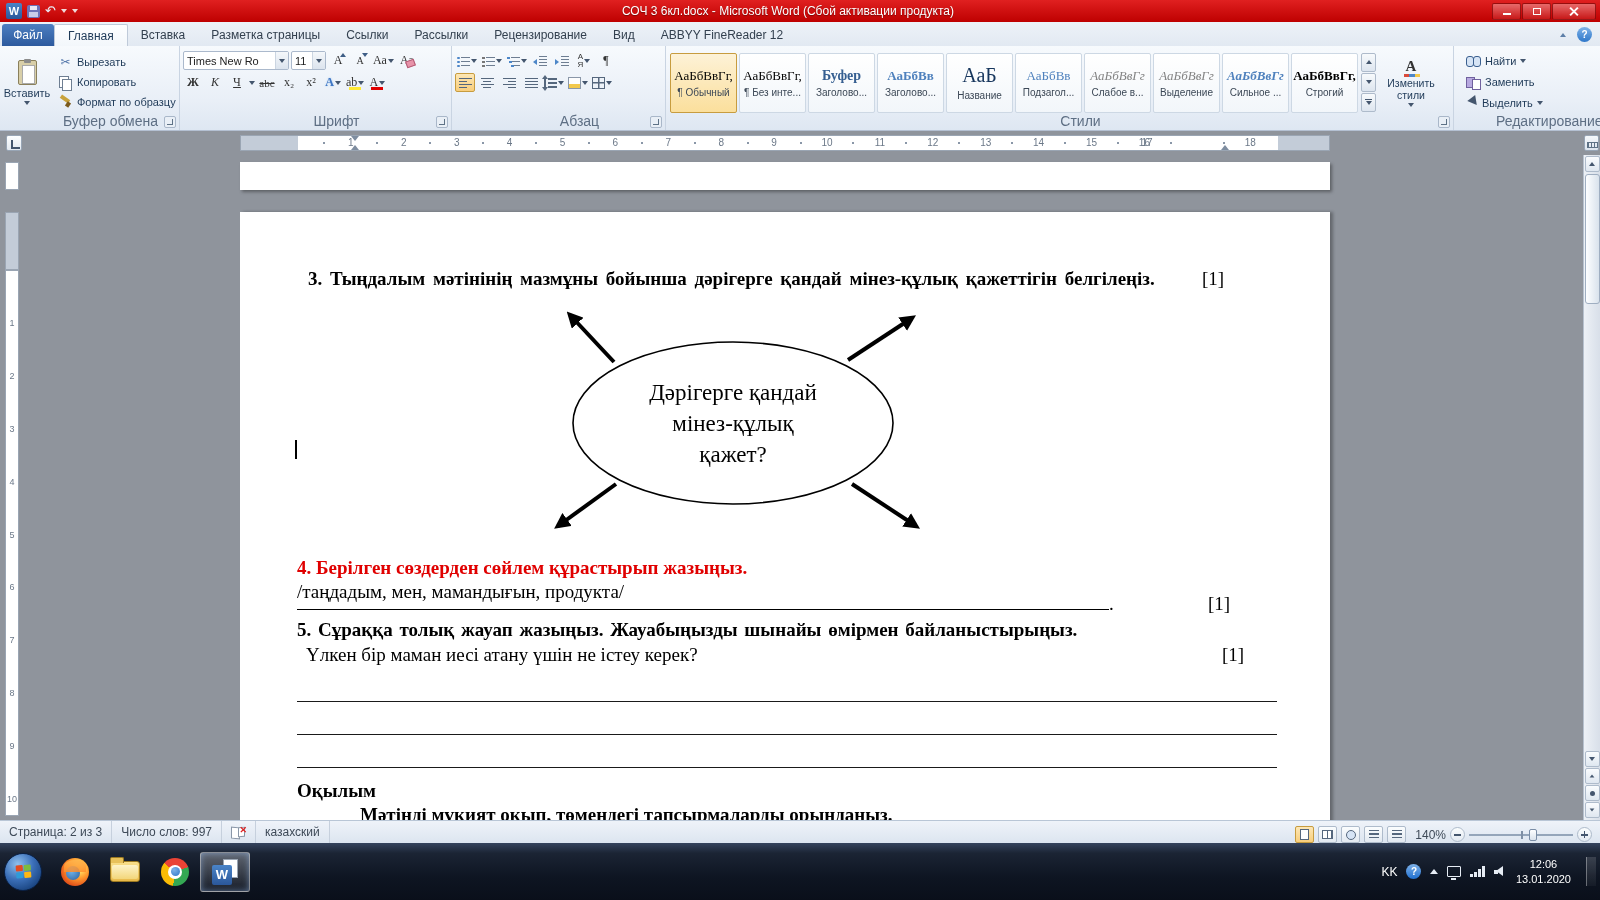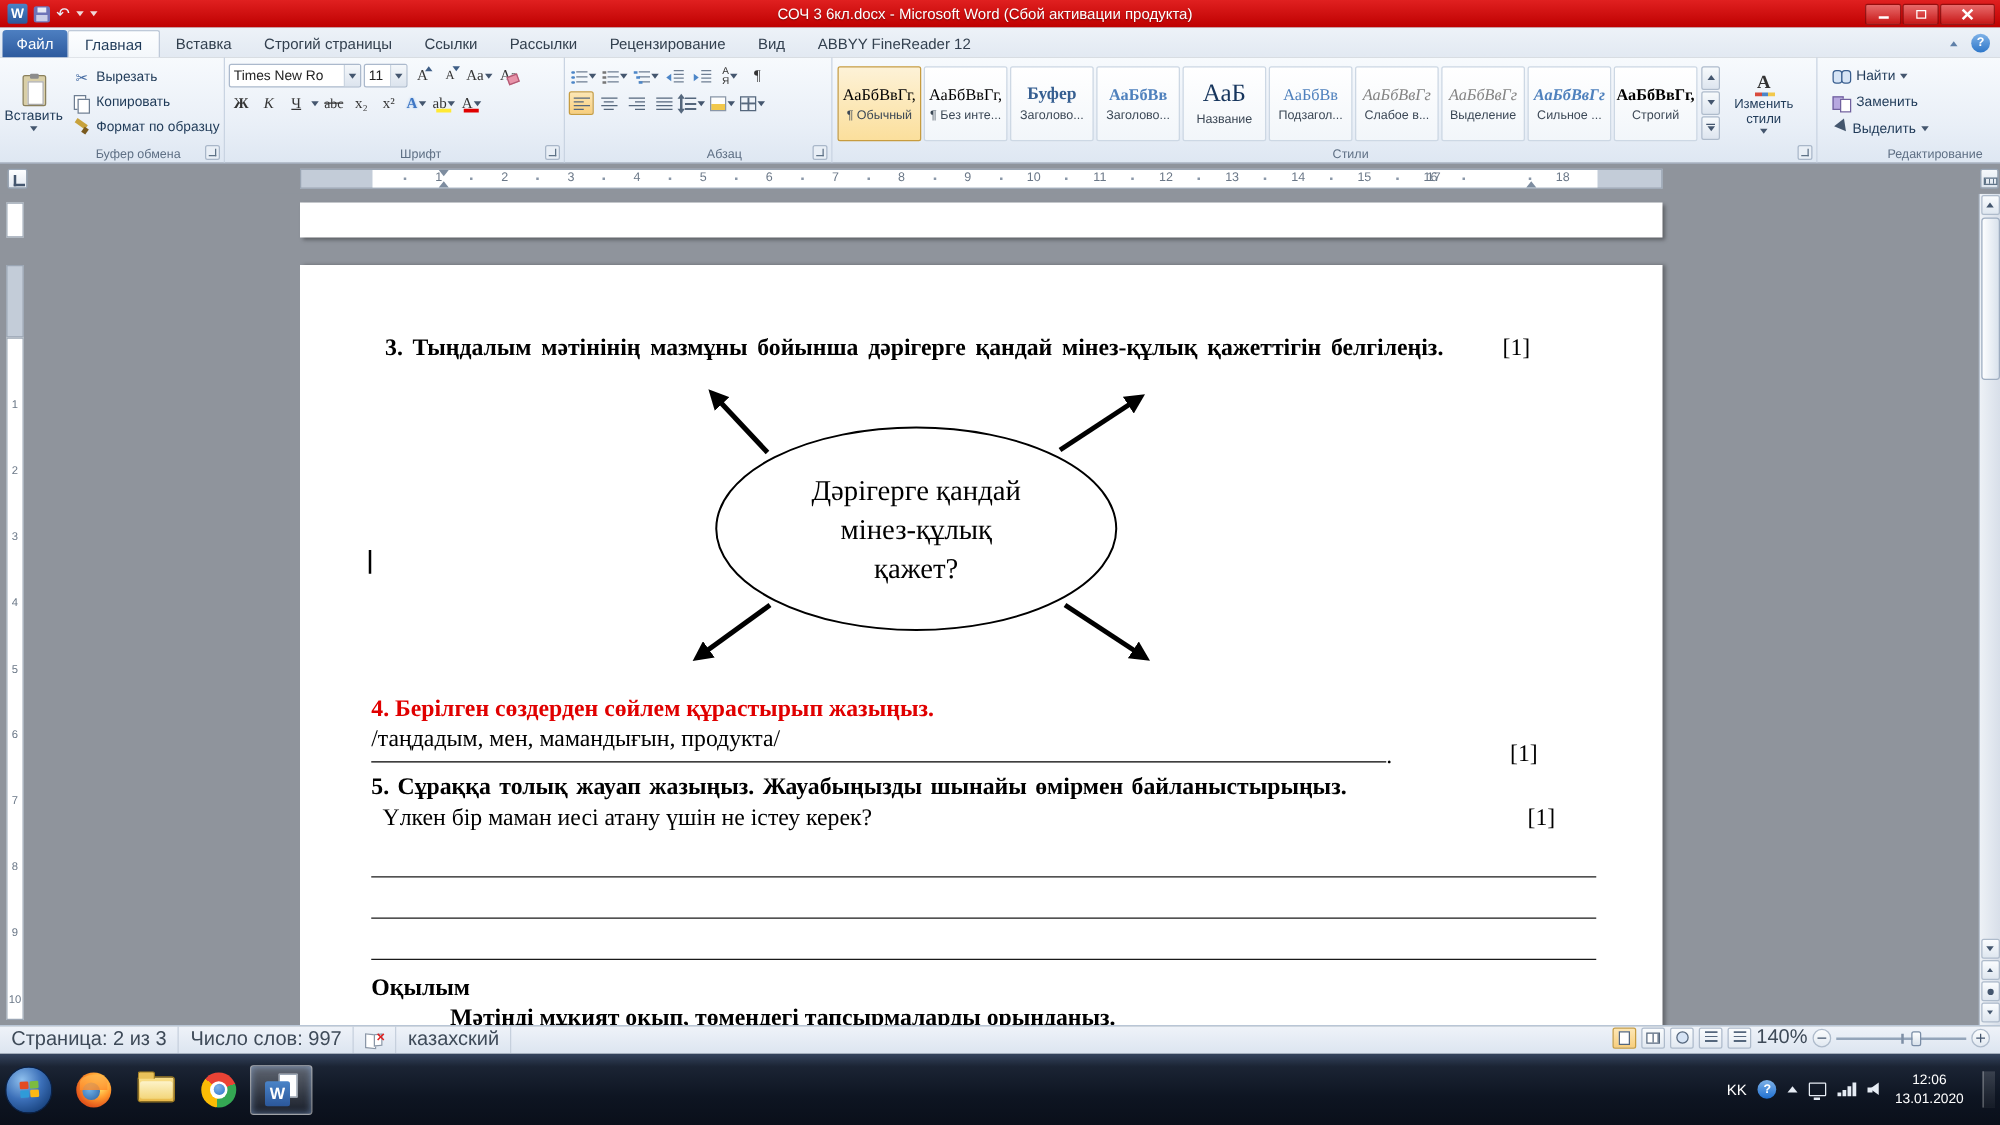--- a/index.html
+++ b/index.html
@@ -42,21 +42,21 @@
   .tabs-right { margin-left:auto; display:flex; align-items:center; gap:6px; padding:0 8px 4px 0; }
   .rib-collapse { width:16px; height:14px; display:flex; align-items:center; justify-content:center; }
   .rib-collapse i { border-bottom-color:#5E7FA8; }
   .help-circ { width:15px; height:15px; border-radius:50%; background:linear-gradient(#7FB2E8,#2E77C9);
     color:#fff; font-size:10px; font-weight:bold; text-align:center; line-height:15px; }
 
   
   .ribbon { position:absolute; top:46px; left:0; right:0; height:85px;
     background:linear-gradient(#F7FAFD,#E9EFF7 65%,#DEE7F2); border-bottom:1px solid #B4C0D2; display:flex; }
   .group { position:relative; height:100%; border-right:1px solid #C9D4E2; padding:3px 3px 15px 3px; }
-  .group-label { position:absolute; bottom:1px; left:0; right:0; text-align:center; font-size:10px; color:#5E6F84;margin-left:42px; }
+  .group-label { position:absolute; bottom:1px; left:0; right:0; text-align:center; font-size:14px; color:#5E6F84;margin-left:42px; }
   .launcher { position:absolute; bottom:2px; right:3px; width:12px; height:12px; border:1px solid #A9B7C9;
     background:#E9EFF6; border-radius:2px; }
   .launcher::before { content:""; position:absolute; right:2px; bottom:2px; width:5px; height:5px;
     border-right:1.5px solid #5E7286; border-bottom:1.5px solid #5E7286; }
 
   .g-clip { width:180px; } .g-font { width:272px; } .g-par { width:214px; }
   .g-styles { width:788px; } .g-edit { width:146px; border-right:none; }
 
   .clip-inner { display:flex; height:100%; }
   .paste-btn { width:48px; display:flex; flex-direction:column; align-items:center; justify-content:center; gap:2px;
@@ -201,21 +201,21 @@
   .v-scroll { position:absolute; top:0; right:0; width:17px; height:665px; background:linear-gradient(90deg,#EDF1F6,#D8DFE9); border-left:1px solid #B7C1CE; }
   .sc-btn { width:15px; height:16px; margin:1px auto; background:linear-gradient(#FAFCFE,#DFE7F0); border:1px solid #AEBBCB; border-radius:2px; display:flex; align-items:center; justify-content:center; }
   .sc-thumb { position:absolute; top:19px; left:1px; width:15px; height:130px; background:linear-gradient(90deg,#FDFEFF,#D9E2EC); border:1px solid #9FAEC1; border-radius:3px; }
   .sc-bottom { position:absolute; bottom:1px; left:0; width:100%; }
   .sc-btn .dot { width:5px; height:5px; border-radius:50%; background:#44566E; }
   .sm { transform:scale(.8); }
 
   
   .statusbar { position:absolute; top:820px; left:0; right:0; height:23px;
     background:linear-gradient(#EFF3F9,#DCE5F0); border-top:1px solid #B9C6D6;
-    display:flex; align-items:flex-start; font-size:16px; color:#3E4A58; }
+    display:flex; align-items:flex-end; font-size:12px; color:#3E4A58; }
   .sb-item { padding:0 9px; height:100%; display:flex; align-items:center; gap:5px; border-right:1px solid #C6D0DD; }
   .book-ic { position:relative; width:15px; height:11px; }
   .book-ic::before { content:""; position:absolute; left:0; top:0; width:7px; height:10px; background:#fff; border:1px solid #8A97A8; transform:skewY(6deg); }
   .book-ic::after { content:"\2715"; position:absolute; right:-1px; top:-2px; color:#D22; font-size:9px; font-weight:bold; }
   .book-ic .pg2 { position:absolute; left:7px; top:0; width:7px; height:10px; background:#fff; border:1px solid #8A97A8; transform:skewY(-6deg); }
   .sb-right { margin-left:auto; display:flex; align-items:center; gap:4px; padding-right:8px; }
   .view-btn { width:19px; height:17px; border:1px solid #AEBBCB; background:linear-gradient(#FBFDFE,#E2E9F1); border-radius:2px; display:flex; align-items:center; justify-content:center; }
   .view-btn.active { background:linear-gradient(#FDE7B5,#F8CE7C); border-color:#C79C3F; }
   .vb-page { width:9px; height:11px; background:#fff; border:1px solid #55677D; }
   .vb-2page { width:11px; height:9px; background:#fff; border:1px solid #55677D; display:flex; }
@@ -299,21 +299,21 @@
       <div class="wc wc-close">
           <i></i>
         </div>
     </div>
   </div>
 
   <div class="tabsrow">
     <div class="file-tab">Файл</div>
     <div class="tab active">Главная</div>
     <div class="tab">Вставка</div>
-    <div class="tab">Строгий страницы</div>
+    <div class="tab">Разметка страницы</div>
     <div class="tab">Ссылки</div>
     <div class="tab">Рассылки</div>
     <div class="tab">Рецензирование</div>
     <div class="tab">Вид</div>
     <div class="tab">ABBYY FineReader 12</div>
     <div class="tabs-right">
       <span class="rib-collapse">
           <i class="caret-up"></i>
         </span>
       <span class="help-circ">?</span>

